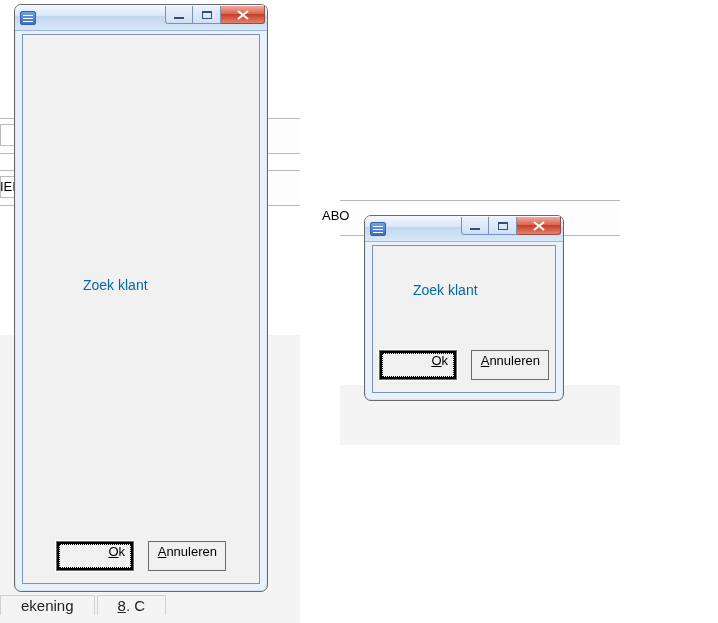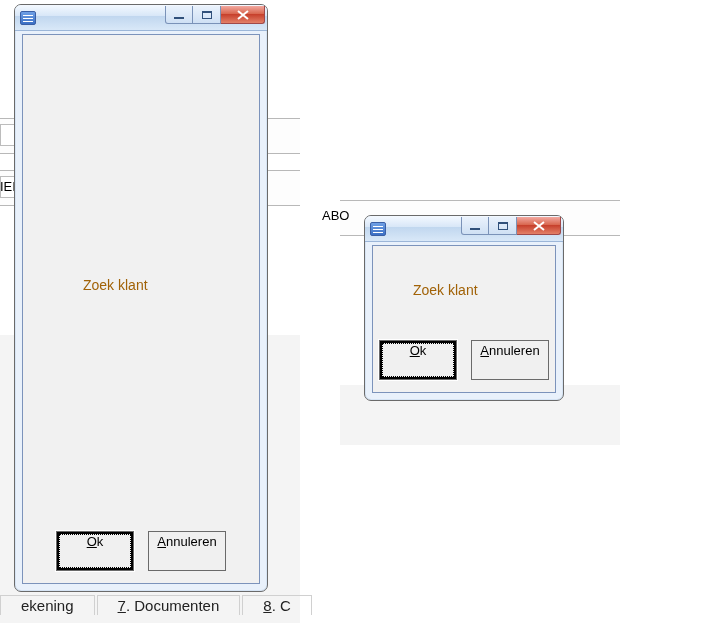--- a/index.html
+++ b/index.html
@@ -112,38 +112,38 @@
   .glyph-x svg { display:block; }
   .client {
     position: absolute;
     left: 7px; right: 7px; bottom: 7px; top: 29px;
     background: #f1f1f1;
     border: 1px solid #7c93bb;
   }
   .msg {
     position: absolute;
     font-size: 14px;
-    color: #a16207;
+    color: #0369a1;
   }
   .btn-row {
     position: absolute;
     display: flex;
     gap: 14px;
     bottom: 12px;
     left: 0; right: 0;
     justify-content: center;
   }
   .dlg-btn {
     min-width: 78px;
-    height: 40px;
+    height: 30px;
     background: #f0f0f0;
     border: 1px solid #6a6a6a;
     font-size: 13px;
     line-height: 20px;
-    text-align: center;
+    text-align: right;
     padding: 0 8px;
     position: relative;
   }
   .dlg-btn.default {
     box-shadow: 0 0 0 1px #fff, 0 0 0 2px #000 inset;
     border: 1px solid #6a6a6a;
     outline: 1px dotted #000;
     outline-offset: -4px;
   }
   .u { text-decoration: underline; }
@@ -160,21 +160,20 @@
 <span style="position:absolute; left:0; top:179px; font-size:13px;">IEI</span>
 
 <div class="bg-strip" style="top:200px; left:340px; width:280px; height:36px;"></div>
 <span style="position:absolute; left:322px; top:208px; font-size:13px;">ABO</span>
 
 <div style="position:absolute; left:0; top:335px; width:300px; height:290px; background:#f4f4f4;"></div>
 <div style="position:absolute; left:340px; top:385px; width:280px; height:60px; background:#f4f4f4;"></div>
 
 <div class="tab-strip" style="top:595px;">
   <div class="tab-item"><span>ekening</span></div>
-  <div class="tab-item"><span class="u">7</span><span>. Documenten</span></div>
   <div class="tab-item"><span class="u">8</span><span>. C</span></div>
 </div>
 
 <div class="modal" style="left:14px; top:4px; width:254px; height:588px;">
   <div class="titlebar">
     <div class="app-icon"></div>
     <div class="title-spacer"></div>
     <div class="win-controls">
       <div class="win-btn min">
           <div class="glyph-min"></div>

